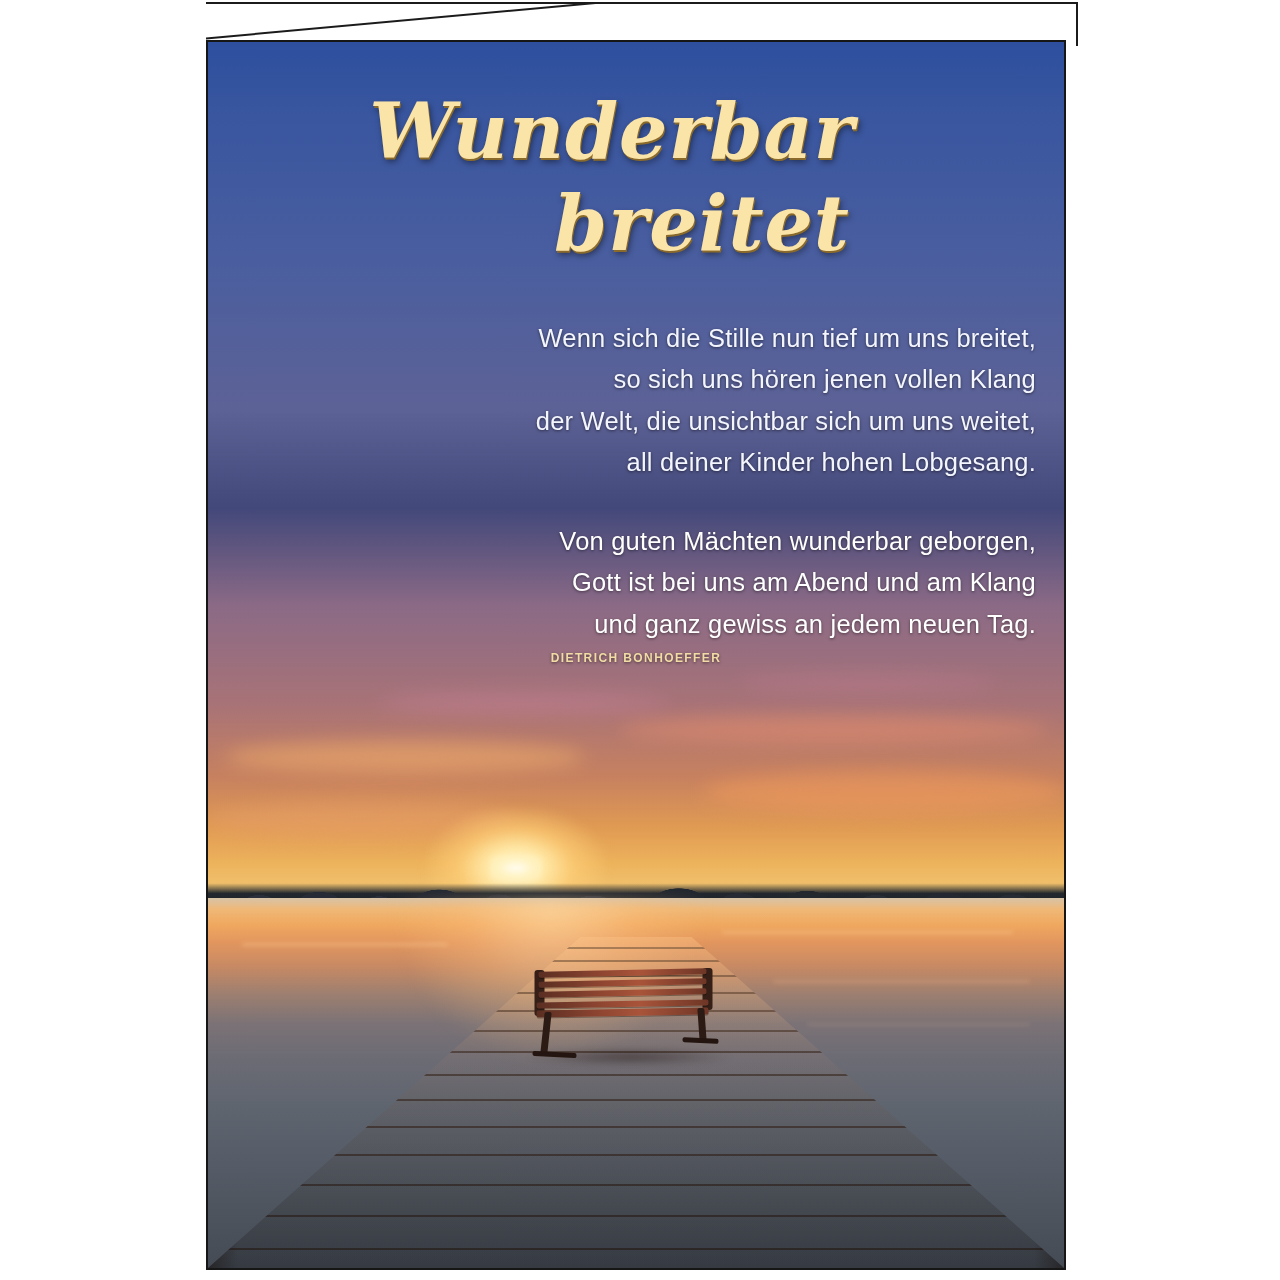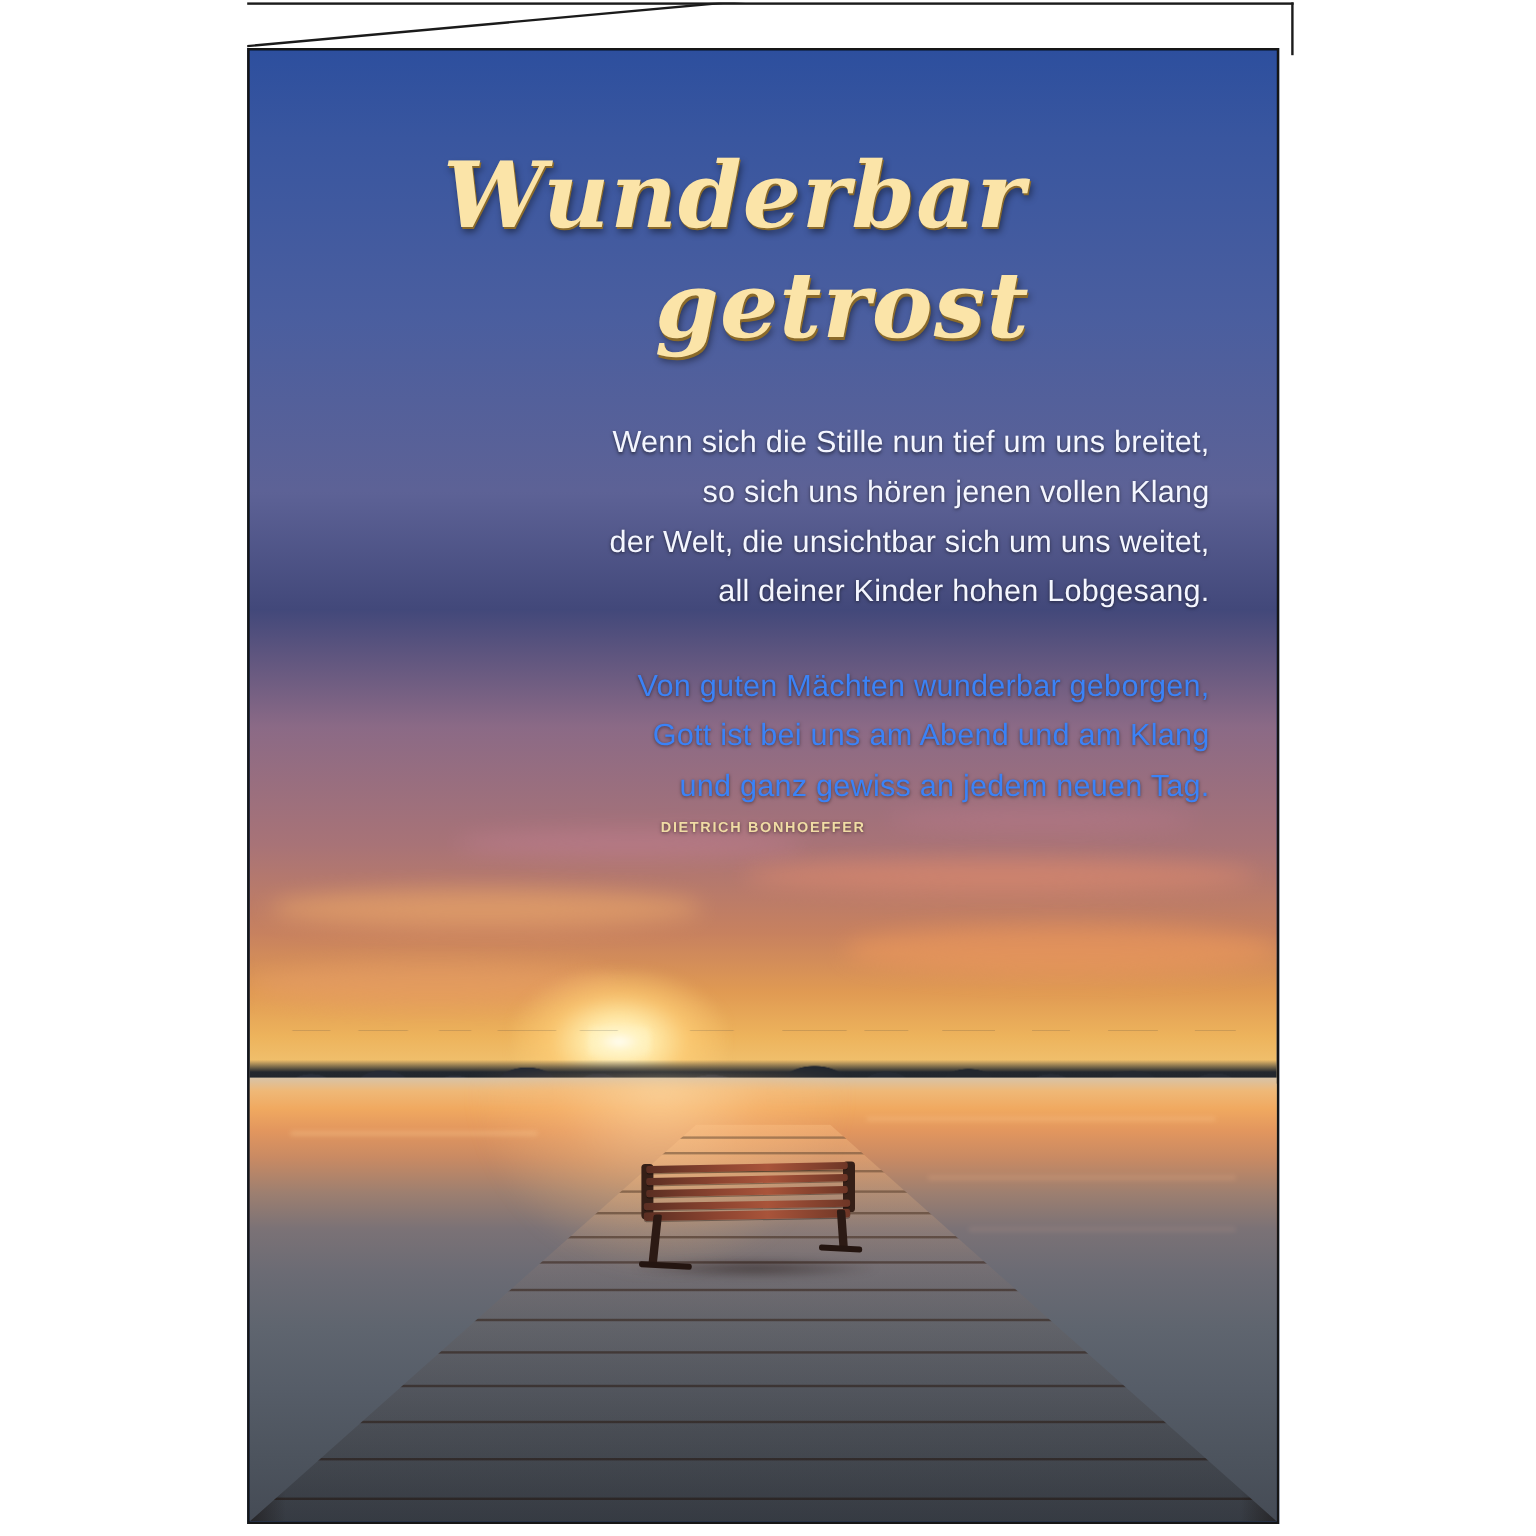--- a/index.html
+++ b/index.html
@@ -289,23 +289,22 @@
     background: radial-gradient(ellipse at center, rgba(25,12,8,.45), transparent 70%);
     filter: blur(3px);
   }
 
   
   .text-wrap {
     position: absolute;
     left: 0; right: 0;
     top: 52px;
     text-align: center;
-    padding: 0 56px;
+    padding: 0 28px;
     box-sizing: border-box;
-    margin-top: 31px;
   }
   .title {
     color: #fbe4a8;
     font-family: "DejaVu Serif", serif;
     font-style: italic;
     font-weight: 700;
     letter-spacing: 1px;
     text-shadow:
       1px 2px 0 #8a6a2a,
       2px 4px 6px rgba(0,0,0,.45);
@@ -326,21 +325,21 @@
     margin-top: 56px;
     color: #f4f6ff;
     font-size: 25.5px;
     line-height: 1.62;
     font-weight: 400;
     text-shadow: 0 1px 3px rgba(0,0,0,.55);
     letter-spacing: .2px;
   }
   .verse2 {
     margin-top: 38px;
-    color: #3b82f6;
+    color: #ffffff;
     font-size: 25.5px;
     line-height: 1.62;
     font-weight: 400;
     text-shadow: 0 1px 3px rgba(0,0,0,.5);
     letter-spacing: .2px;
   }
   .attribution {
     margin-top: 6px;
     color: #f0dca4;
     font-size: 12px;
@@ -412,21 +411,21 @@
       <div class="bench-slat bs5"></div>
       <div class="bench-leg bl1"></div>
       <div class="bench-leg bl2"></div>
       <div class="bench-foot bf1"></div>
       <div class="bench-foot bf2"></div>
     </div>
 
     <div class="text-wrap">
       <div class="title">
         <span class="title-l1">Wunderbar</span>
-        <span class="title-l2">getrost</span>
+        <span class="title-l2">breitet</span>
       </div>
 
       <div class="verse1">
         <span class="verse-line">Wenn sich die Stille nun tief um uns breitet,</span>
         <span class="verse-line">so sich uns hören jenen vollen Klang</span>
         <span class="verse-line">der Welt, die unsichtbar sich um uns weitet,</span>
         <span class="verse-line">all deiner Kinder hohen Lobgesang.</span>
       </div>
 
       <div class="verse2">

